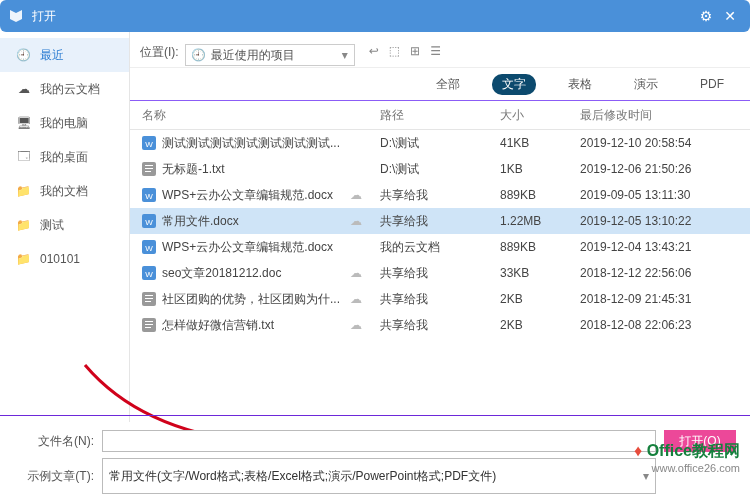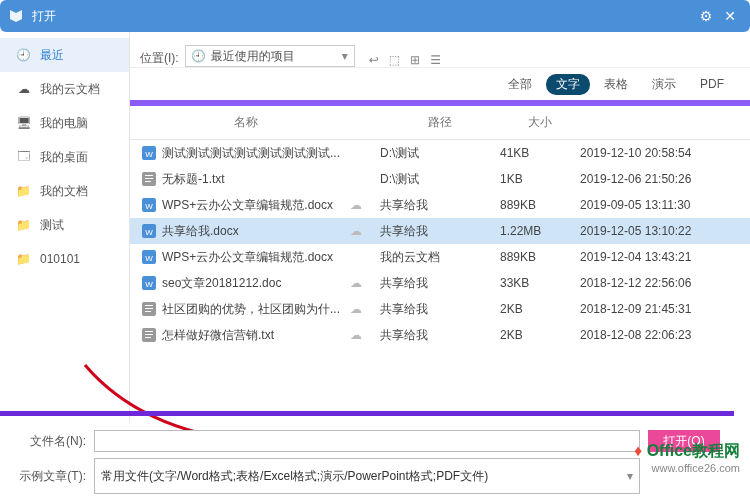--- a/index.html
+++ b/index.html
@@ -7,38 +7,38 @@
 .titlebar { height: 32px; background: #4a90d9; display: flex; align-items: center; padding: 0 8px; color: #fff; border-radius: 6px; }
 .titlebar .logo { width: 16px; height: 16px; margin-right: 8px; }
 .titlebar .title { font-size: 12px; flex: 1; }
 .titlebar .winbtn { width: 24px; text-align: center; font-size: 14px; cursor: pointer; }
 .main { display: flex; height: 390px; }
 .sidebar { width: 130px; border-right: 1px solid #e5e5e5; padding-top: 6px; }
 .sidebar-item { display: flex; align-items: center; height: 34px; padding-left: 16px; font-size: 12px; color: #555; cursor: pointer; }
 .sidebar-item.active { background: #e8f1fb; color: #2d7dd2; }
 .sidebar-item .sb-icon { width: 16px; height: 16px; margin-right: 8px; display: flex; align-items: center; justify-content: center; }
 .content { flex: 1; display: flex; flex-direction: column; }
-.toprow { display: flex; align-items: flex-end; height: 36px; padding: 0 10px; border-bottom: 1px solid #eee; font-size: 12px; color: #555; gap: 6px; }
+.toprow { display: flex; align-items: flex-start; height: 36px; padding: 12px 10px; border-bottom: 1px solid #eee; font-size: 12px; color: #555; gap: 6px; }
 .locbox { display: flex; align-items: center; border: 1px solid #ccc; height: 22px; padding: 0 6px; min-width: 170px; }
 .toolicons { display: flex; gap: 10px; margin-left: 8px; color: #888; }
-.filterrow { display: flex; justify-content: flex-end; align-items: center; height: 32px; padding-right: 16px; gap: 4px; font-size: 12px; }
+.filterrow { display: flex; justify-content: flex-end; align-items: center; height: 32px; padding-right: 16px; gap: 22px; font-size: 12px; }
 .filter-tab { padding: 2px 10px; border-radius: 10px; color: #555; cursor: pointer; }
 .filter-tab.active { background: #0c4a6e; color: #fff; }
-.listhead { display: flex; height: 40px; border-top: 6px solid #8b5cf6; border-bottom: 1px solid #e5e5e5; font-size: 12px; color: #777; align-items: center; text-align: center; }
+.listhead { display: flex; height: 30px; border-top: 1px solid #8b5cf6; border-bottom: 1px solid #e5e5e5; font-size: 12px; color: #777; align-items: center; }
 .col-name { width: 220px; padding-left: 12px; }
 .col-cloud { width: 30px; }
 .col-path { width: 120px; }
 .col-size { width: 80px; }
 .col-date { flex: 1; }
 .filelist { flex: 1; overflow: auto; }
 .filerow { display: flex; height: 26px; align-items: center; font-size: 12px; color: #444; }
 .filerow.selected { background: #cfe4f7; }
 .filerow .fi { width: 14px; height: 14px; margin: 0 6px 0 12px; }
 .col-name-cell { width: 220px; display: flex; align-items: center; overflow: hidden; white-space: nowrap; text-overflow: ellipsis; }
-.footer { position: absolute; bottom: 0; left: 0; right: 16px; padding: 8px 14px 10px 14px; border-top: 5px solid #6d28d9; }
+.footer { position: absolute; bottom: 0; left: 0; right: 0; padding: 8px 14px 10px 22px; border-top: 1px solid #6d28d9; }
 .frow { display: flex; align-items: center; margin-top: 6px; font-size: 12px; color: #555; gap: 8px; }
 .frow .flabel { width: 72px; text-align: right; }
 .finput { flex: 1; height: 22px; border: 1px solid #bbb; padding: 0 6px; font-size: 12px; }
 .openbtn { width: 72px; height: 22px; background: #ec4899; color: #fff; border: none; font-size: 12px; cursor: pointer; }
 .typebox { flex: 1; height: 36px; border: 1px solid #bbb; display: flex; align-items: center; padding: 0 6px; font-size: 12px; color: #333; position: relative; }
 .typebox .chev { position: absolute; right: 6px; color: #888; }
 .arrow { position: absolute; left: 80px; top: 360px; width: 180px; height: 90px; pointer-events: none; }
 .watermark { position: absolute; right: 10px; bottom: 30px; font-size: 16px; font-weight: bold; }
 .watermark .o { color: #e74c3c; }
 .watermark .t1 { color: #15803d; }
@@ -111,20 +111,21 @@
         <span class="filter-tab active">文字</span>
         <span class="filter-tab">表格</span>
         <span class="filter-tab">演示</span>
         <span class="filter-tab">PDF</span>
       </div>
     <div class="listhead">
       <div class="col-name">名称</div>
       <div class="col-cloud"></div>
       <div class="col-path">路径</div>
       <div class="col-size">大小</div>
+      <div class="col-date">最后修改时间</div>
     </div>
     <div class="filelist" id="filelist">
         <div class="filerow">
           <div class="col-name-cell">
             <span class="fi">
               <svg width="14" height="14">
                 <rect width="14" height="14" rx="2" fill="#4a90d9"></rect>
                 <text x="7" y="11" font-size="8" fill="#fff" text-anchor="middle">W</text>
               </svg>
             </span>
@@ -168,21 +169,21 @@
           <div class="col-date">2019-09-05 13:11:30</div>
         </div>
         <div class="filerow selected">
           <div class="col-name-cell">
             <span class="fi">
               <svg width="14" height="14">
                 <rect width="14" height="14" rx="2" fill="#4a90d9"></rect>
                 <text x="7" y="11" font-size="8" fill="#fff" text-anchor="middle">W</text>
               </svg>
             </span>
-            <span>共享给我.docx</span>
+            <span>常用文件.docx</span>
           </div>
           <div class="col-cloud cloud-icon">☁</div>
           <div class="col-path">共享给我</div>
           <div class="col-size">1.22MB</div>
           <div class="col-date">2019-12-05 13:10:22</div>
         </div>
         <div class="filerow">
           <div class="col-name-cell">
             <span class="fi">
               <svg width="14" height="14">

